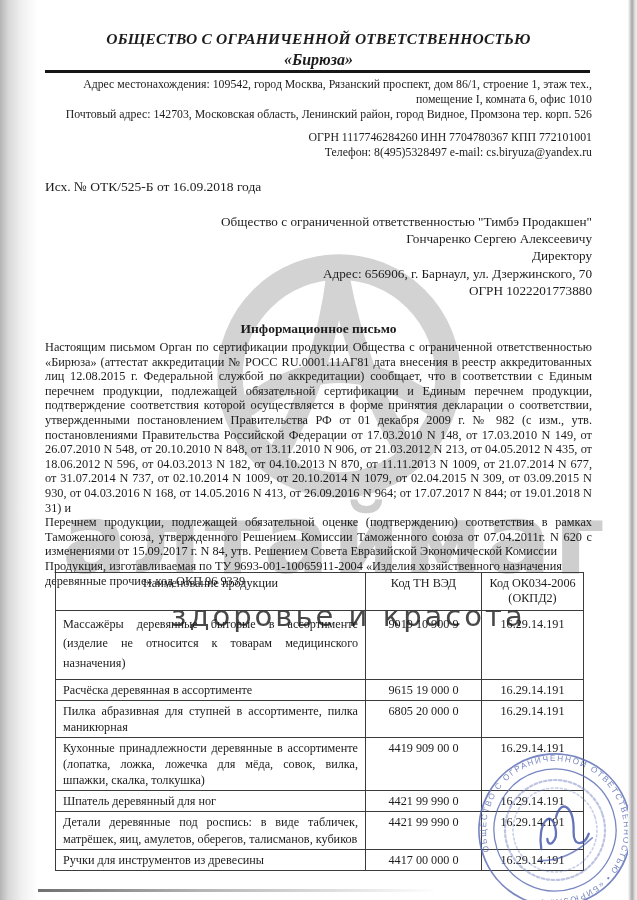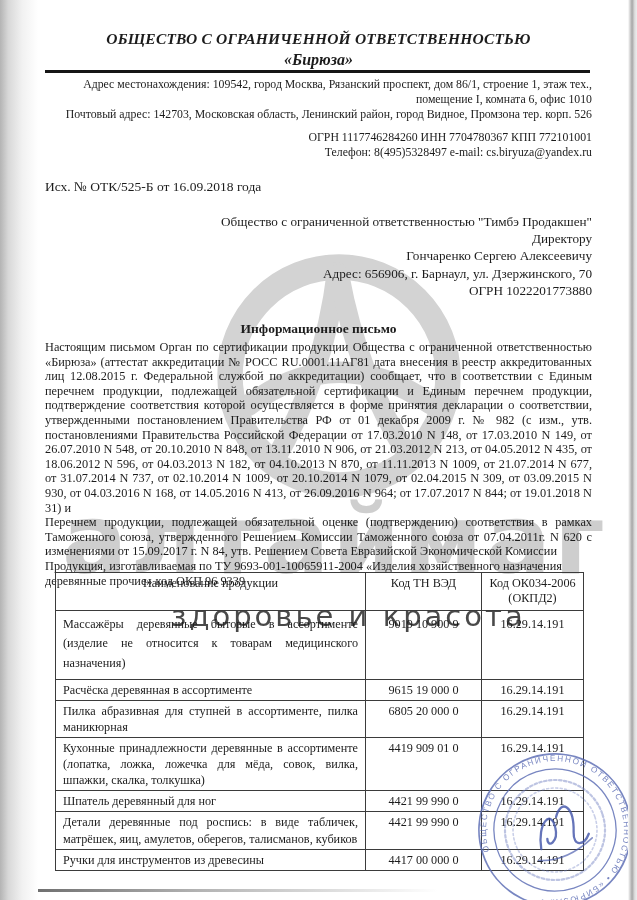--- a/index.html
+++ b/index.html
@@ -89,22 +89,22 @@
 <div class="abs addr-line addr1">Адрес местонахождения: 109542, город Москва, Рязанский проспект, дом 86/1, строение 1, этаж тех.,</div>
 <div class="abs addr-line addr2">помещение I, комната 6, офис 1010</div>
 <div class="abs addr-line addr3">Почтовый адрес: 142703, Московская область, Ленинский район, город Видное, Промзона тер. корп. 526</div>
 <div class="abs addr-line reg-line">ОГРН 1117746284260 ИНН 7704780367 КПП 772101001</div>
 <div class="abs addr-line contact-line">Телефон: 8(495)5328497 e-mail: cs.biryuza@yandex.ru</div>
 
 <div class="abs outgoing">Исх. № ОТК/525-Б от 16.09.2018 года</div>
 
 <div class="abs recipient">
   <div>Общество с ограниченной ответственностью "Тимбэ Продакшен"</div>
+  <div>Гончаренко Сергею Алексеевичу</div>
   <div>Директору</div>
-  <div>Гончаренко Сергею Алексеевичу</div>
   <div>Адрес: 656906, г. Барнаул, ул. Дзержинского, 70</div>
   <div>ОГРН 1022201773880</div>
 </div>
 
 <div class="abs letter-title">Информационное письмо</div>
 
 <div class="abs body-text">
   <p>Настоящим письмом Орган по сертификации продукции Общества с ограниченной ответственностью «Бирюза» (аттестат аккредитации № РОСС RU.0001.11АГ81 дата внесения в реестр аккредитованных лиц 12.08.2015 г. Федеральной службой по аккредитации) сообщает, что в соответствии с Единым перечнем продукции, подлежащей обязательной сертификации и Единым перечнем продукции, подтверждение соответствия которой осуществляется в форме принятия декларации о соответствии, утвержденными постановлением Правительства РФ от 01 декабря 2009 г. № 982 (с изм., утв. постановлениями Правительства Российской Федерации от 17.03.2010 N 148, от 17.03.2010 N 149, от 26.07.2010 N 548, от 20.10.2010 N 848, от 13.11.2010 N 906, от 21.03.2012 N 213, от 04.05.2012 N 435, от 18.06.2012 N 596, от 04.03.2013 N 182, от 04.10.2013 N 870, от 11.11.2013 N 1009, от 21.07.2014 N 677, от 31.07.2014 N 737, от 02.10.2014 N 1009, от 20.10.2014 N 1079, от 02.04.2015 N 309, от 03.09.2015 N 930, от 04.03.2016 N 168, от 14.05.2016 N 413, от 26.09.2016 N 964; от 17.07.2017 N 844; от 19.01.2018 N 31) и</p>
   <p>Перечнем продукции, подлежащей обязательной оценке (подтверждению) соответствия в рамках Таможенного союза, утвержденного Решением Комиссии Таможенного союза от 07.04.2011г. N 620 с изменениями от 15.09.2017 г. N 84, утв. Решением Совета Евразийской Экономической Комиссии</p>
   <p class="last">Продукция, изготавливаемая по ТУ 9693-001-10065911-2004 «Изделия хозяйственного назначения деревянные прочие» код ОКП 96 9339</p>
@@ -134,21 +134,21 @@
         <td class="c1">9615 19 000 0</td>
         <td class="c2">16.29.14.191</td>
       </tr>
       <tr>
         <td class="c0">Пилка абразивная для ступней в ассортименте, пилка маникюрная</td>
         <td class="c1">6805 20 000 0</td>
         <td class="c2">16.29.14.191</td>
       </tr>
       <tr>
         <td class="c0">Кухонные принадлежности деревянные в ассортименте (лопатка, ложка, ложечка для мёда, совок, вилка, шпажки, скалка, толкушка)</td>
-        <td class="c1">4419 909 01 0</td>
+        <td class="c1">4419 909 00 0</td>
         <td class="c2">16.29.14.191</td>
       </tr>
       <tr>
         <td class="c0">Шпатель деревянный для ног</td>
         <td class="c1">4421 99 990 0</td>
         <td class="c2">16.29.14.191</td>
       </tr>
       <tr>
         <td class="c0">Детали деревянные под роспись: в виде табличек, матрёшек, яиц, амулетов, оберегов, талисманов, кубиков</td>
         <td class="c1">4421 99 990 0</td>

